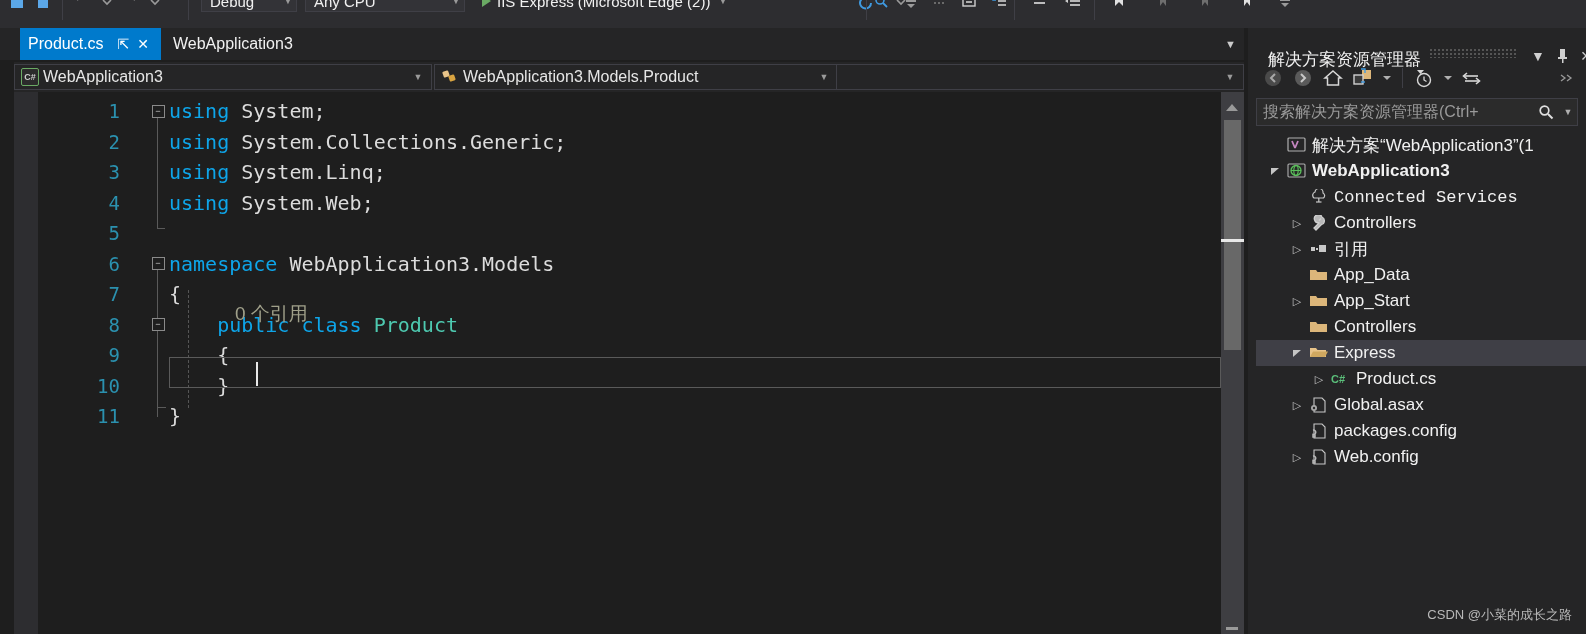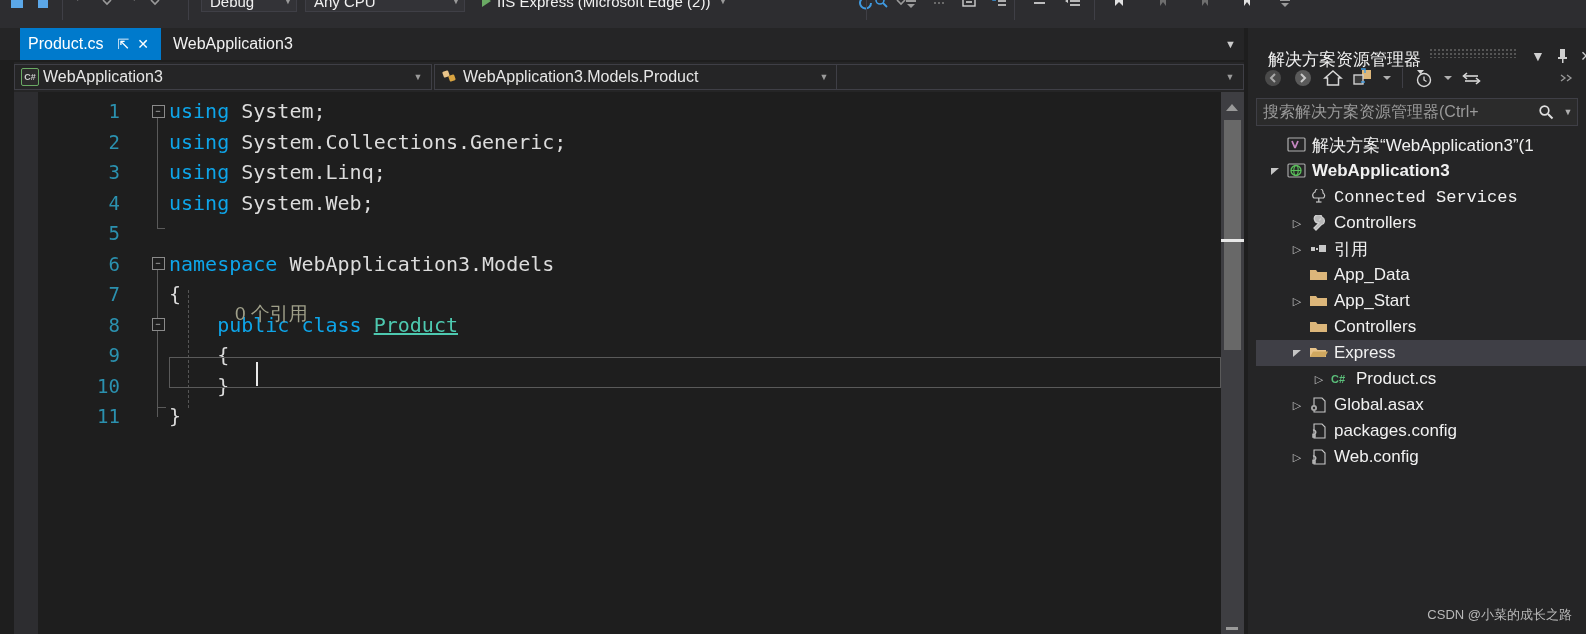--- a/index.html
+++ b/index.html
@@ -147,21 +147,21 @@
     background: #1e1e1e;
   }
   .codetext {
     position: absolute; left: 131px;
     font-family: "DejaVu Sans Mono", monospace;
     font-size: 20px;
     color: #dcdcdc;
     white-space: pre;
   }
   .kw   { color: #0ea5e9; }
-  .type { color: #4ec9b0; text-decoration: underline; }
+  .type { color: #4ec9b0; }
   .plain{ color: #dcdcdc; }
   .brace{ color: #dcdcdc; }
 
   .guideline {
     position: absolute; width: 1px; background: #5a5a5a;
   }
   .guideline.dashed {
     background: none;
     border-left: 1px dashed #555;
     width: 0;

